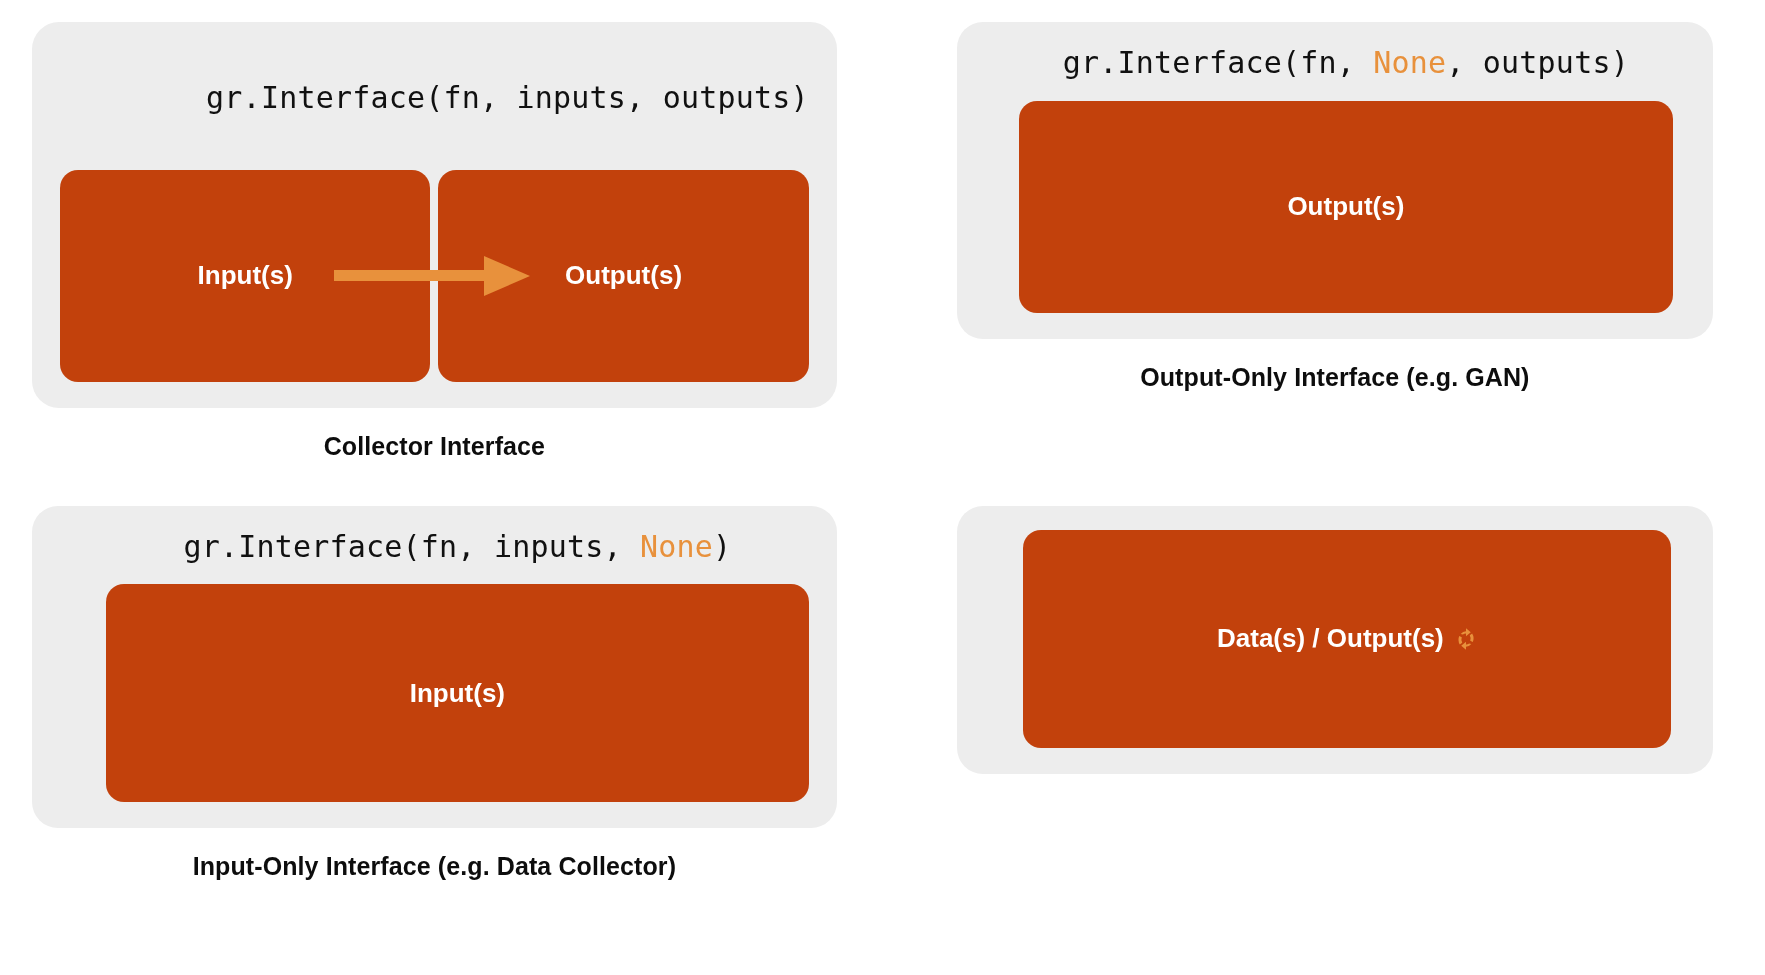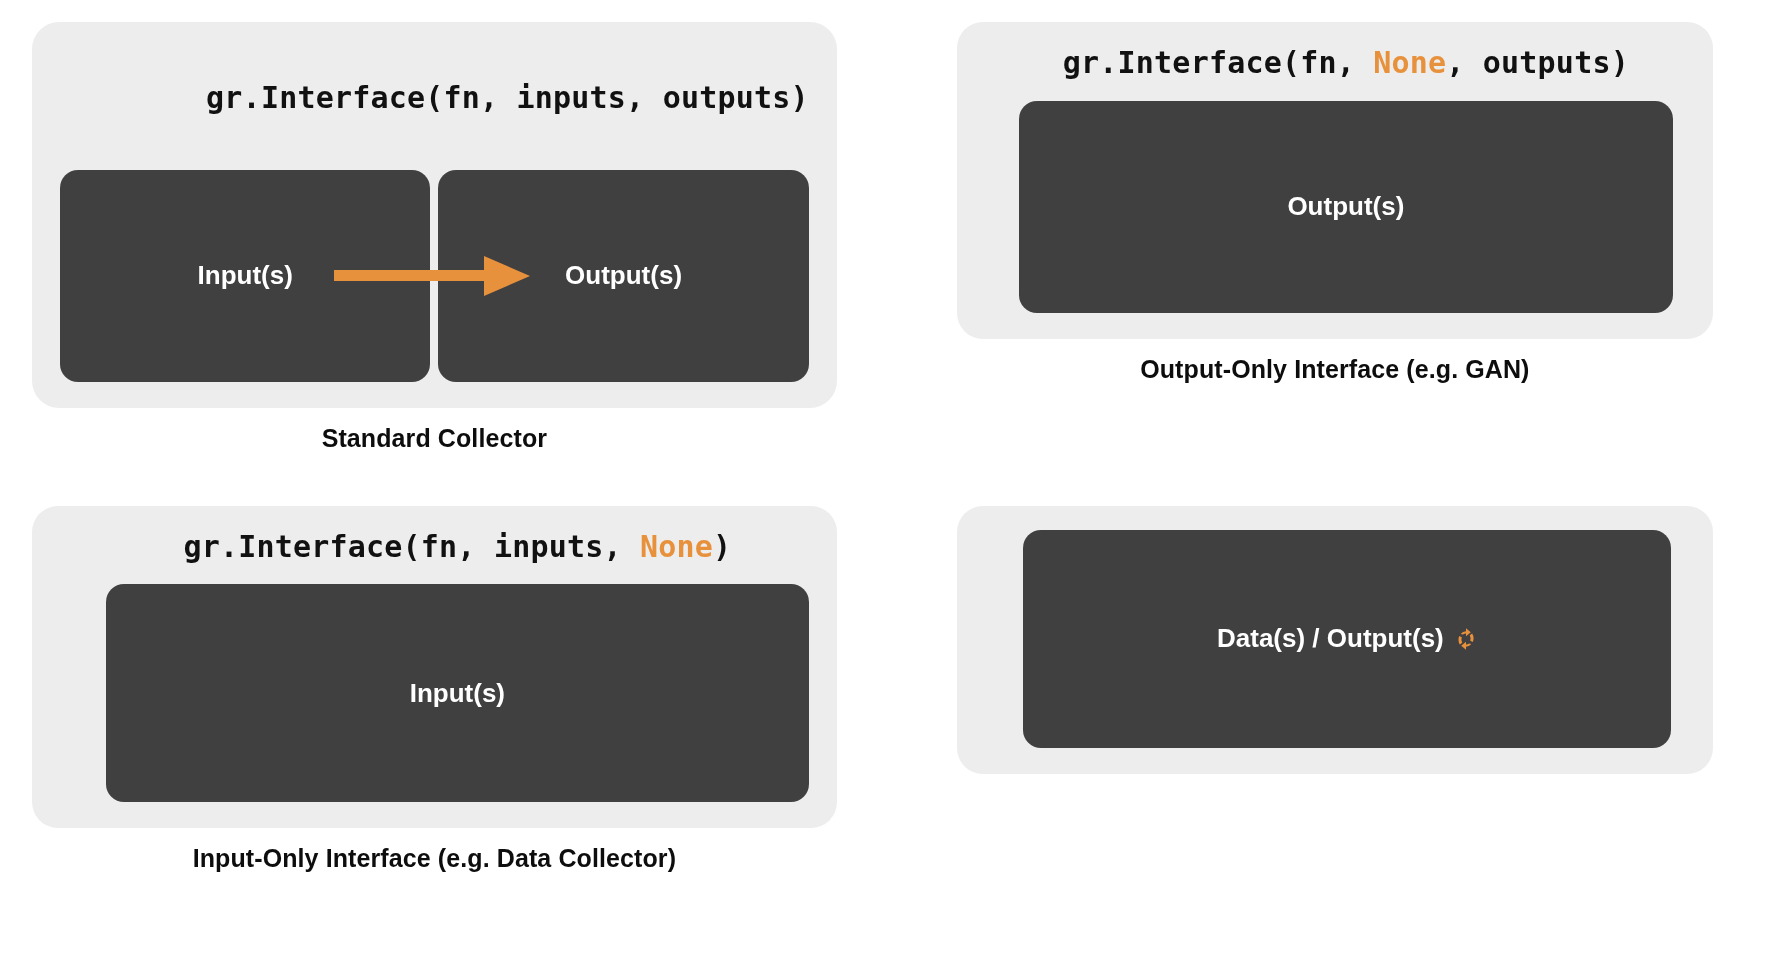--- a/index.html
+++ b/index.html
@@ -57,38 +57,37 @@
 
   .code {
     font-family: "DejaVu Sans Mono", "Liberation Mono", monospace;
     font-size: 30px;
     letter-spacing: 0.2px;
     color: #111111;
     line-height: 1.15;
     margin-bottom: 20px;
     white-space: pre;
     text-align: center;
-    font-weight: bold;
   }
   .code .none {
     color: #e8913c;
   }
 
   .blocks {
     display: flex;
     flex-direction: row;
     align-items: stretch;
     justify-content: center;
     width: 100%;
     gap: 8px;
     position: relative;
   }
 
   .block {
-    background: #404040;
+    background: #c2410c;
     border-radius: 18px;
     color: #ffffff;
     font-size: 26px;
     font-weight: bold;
     display: flex;
     align-items: center;
     justify-content: center;
     box-sizing: border-box;
     position: relative;
   }
@@ -113,21 +112,21 @@
     pointer-events: none;
     display: flex;
     align-items: center;
     justify-content: center;
   }
   .arrow-svg {
     display: block;
   }
 
   .caption {
-    margin-top: 16px;
+    margin-top: 24px;
     font-size: 25px;
     font-weight: bold;
     color: #0d0d0d;
     text-align: center;
     letter-spacing: 0.1px;
   }
 
   .label-row {
     display: inline-flex;
     align-items: center;
@@ -162,21 +161,21 @@
 
         <div class="arrow-wrap">
           <svg class="arrow-svg" width="200" height="48" viewBox="0 0 200 48">
             <rect x="0" y="18" width="160" height="11" fill="#e8913c"></rect>
             <polygon points="150,4 196,24 150,44" fill="#e8913c"></polygon>
           </svg>
         </div>
       </div>
 
     </div>
-    <div class="caption">Standard Collector</div>
+    <div class="caption">Collector Interface</div>
   </div>
 
   <div class="cell tr">
     <div class="panel tr">
 
       <div class="code"><span>gr.Interface(fn, </span><span class="none">None</span><span>, outputs)</span></div>
 
       <div class="blocks">
         <div class="block full-top">
           <span>Output(s)</span>

